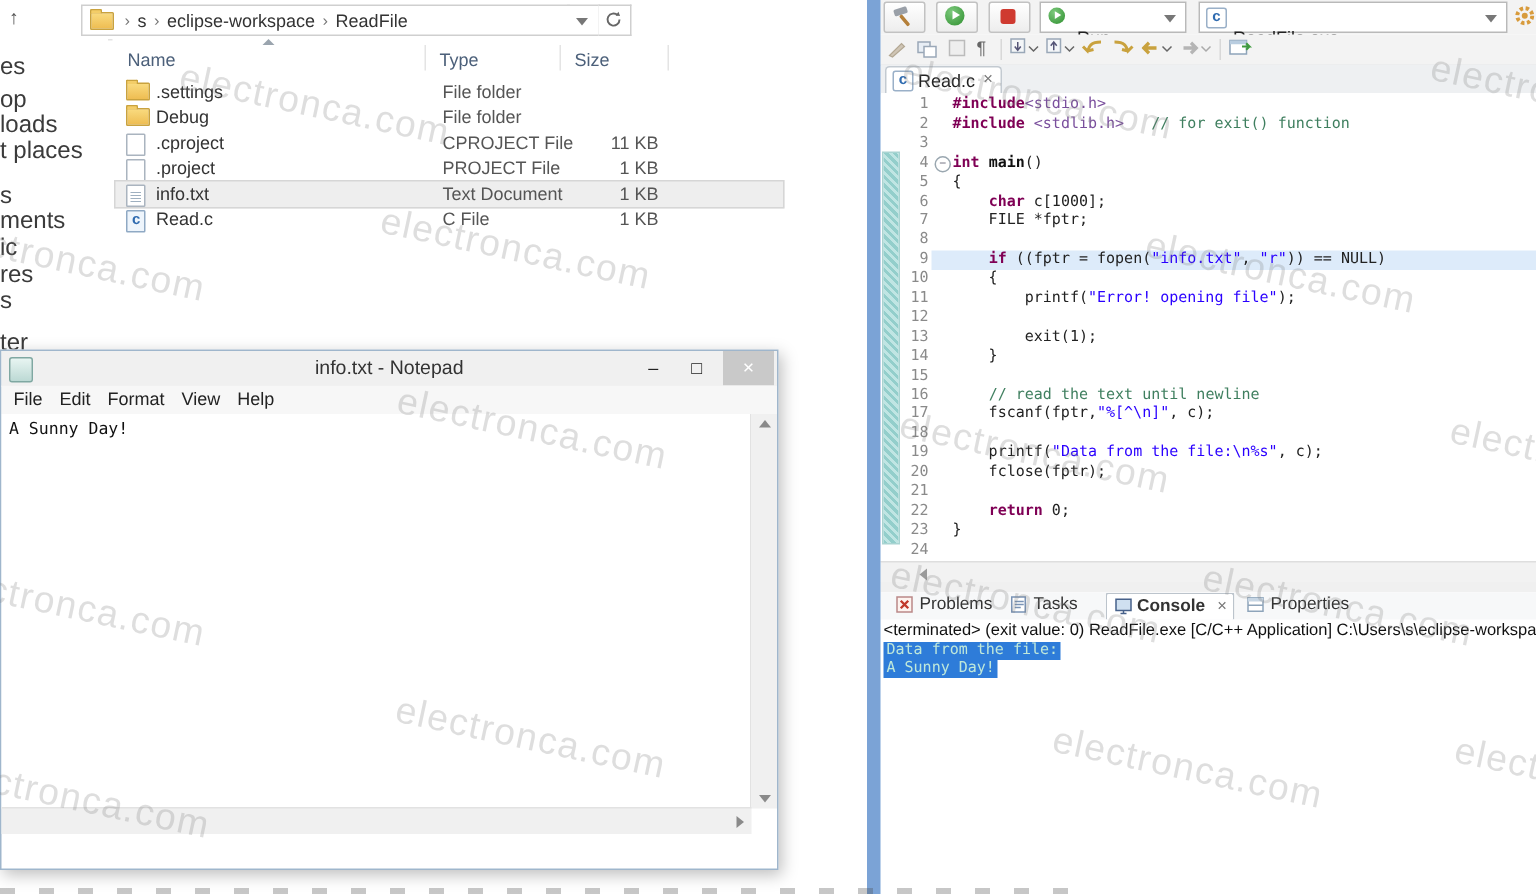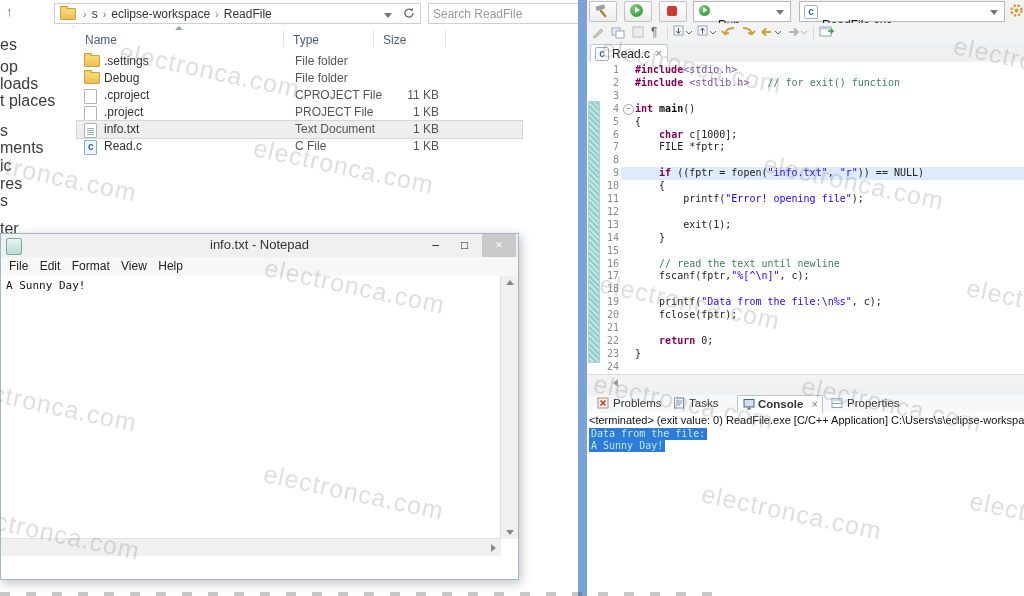--- a/index.html
+++ b/index.html
@@ -182,23 +182,20 @@
         <span>eclipse-workspace</span>
         <span class="crumb-sep">›</span>
         <span>ReadFile</span>
       </div>
       <div id="addr-drop"><span class="chev-down"></span></div>
       <div id="refresh-btn">
         <svg width="12" height="12" viewBox="0 0 12 12" style="margin:3px 0 0 4px">
           <path d="M10 6a4 4 0 1 1-1.2-2.8" fill="none" stroke="#666" stroke-width="1.3"></path>
           <path d="M9.3 0.8 L10.4 3.6 L7.4 3.4 Z" fill="#666"></path>
         </svg>
-      </div>
-      <div id="search-box">
-        <input placeholder="Search ReadFile" style="">
       </div>
     </div>
 
     <div id="sidebar">
         <div class="side-item" style="top: 10px;">es</div>
         <div class="side-item" style="top: 32px;">op</div>
         <div class="side-item" style="top: 49px;">loads</div>
         <div class="side-item" style="top: 66px;">t places</div>
         <div class="side-item" style="top: 96px;">s</div>
         <div class="side-item" style="top: 113px;">ments</div>

